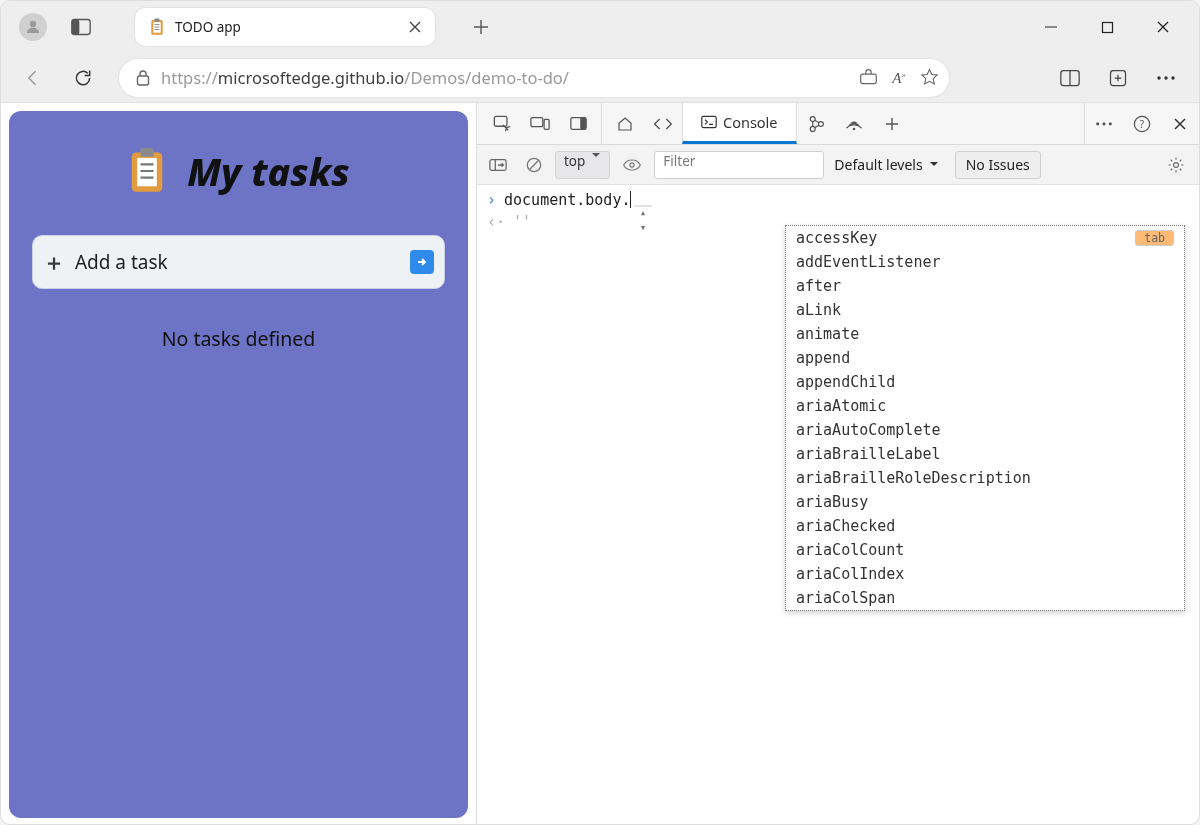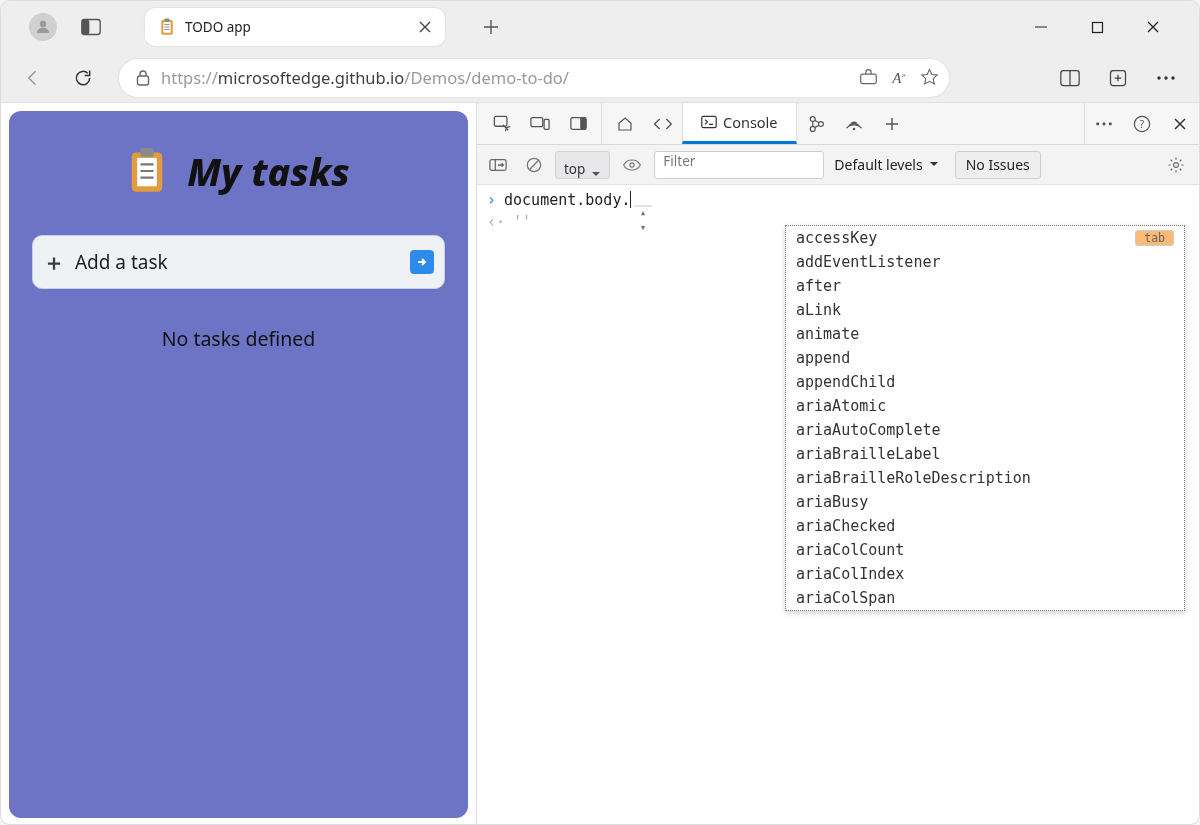--- a/index.html
+++ b/index.html
@@ -11,21 +11,21 @@
     overflow: hidden;
     border-radius: 10px;
     border: 1px solid #ddd;
   }
   
   .titlebar {
     height: 52px;
     background: #eeeeee;
     display: flex;
     align-items: center;
-    padding: 0 18px;
+    padding: 0 8px;
     gap: 8px;
   }
   .avatar {
     width: 28px; height: 28px; border-radius: 50%;
     background: #d0d0d0;
     display: flex; align-items: center; justify-content: center;
     margin-left: 10px;
     color: #555;
   }
   .workspace-switch {
@@ -176,21 +176,21 @@
     padding: 0 6px;
   }
   .tbtn {
     height:28px; min-width:30px; padding:0 6px;
     display:flex; align-items:center; justify-content:center;
     color:#555;
   }
   .contextsel {
     height: 28px; background:#e7e7e9;
     border:1px solid #d2d2d2; border-radius:3px;
-    display:flex; align-items:flex-end; gap:6px; padding:0 8px;
+    display:flex; align-items:flex-start; gap:6px; padding:0 8px;
     font-size:13.5px; color:#333;
   }
   .filterbox {
     height: 28px; width: 170px;
     border:1px solid #cfcfcf; border-radius:3px;
     padding: 0 8px; font-size:13.5px; color:#777;
     display:flex; 
     background:#fff;
   }
   .levels { font-size:14px; color:#222; display:flex; align-items:center; gap:6px; margin-left:4px;}

